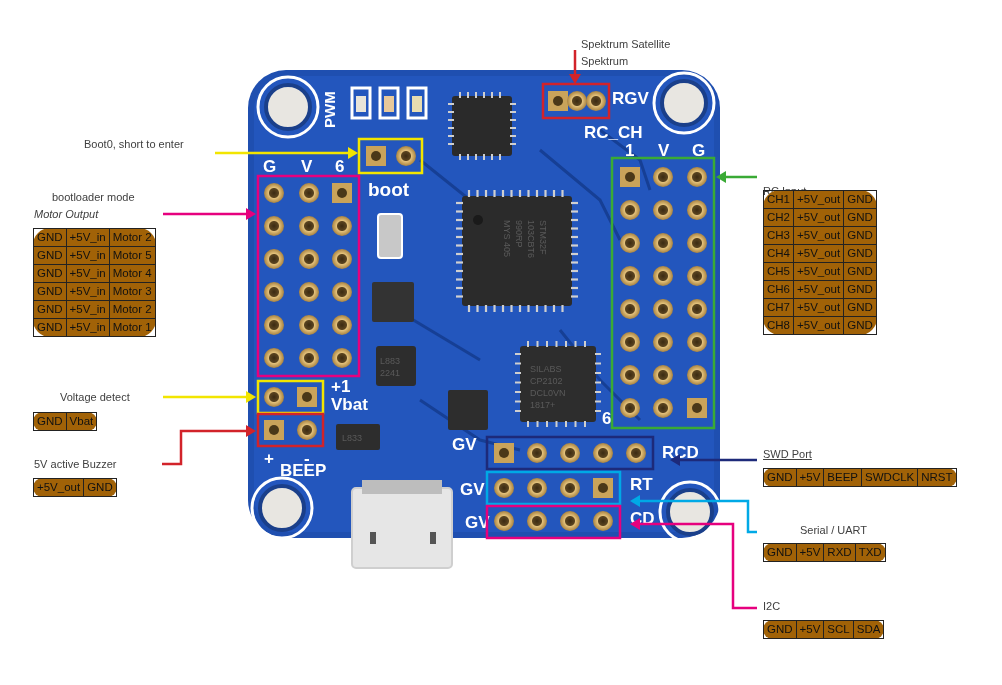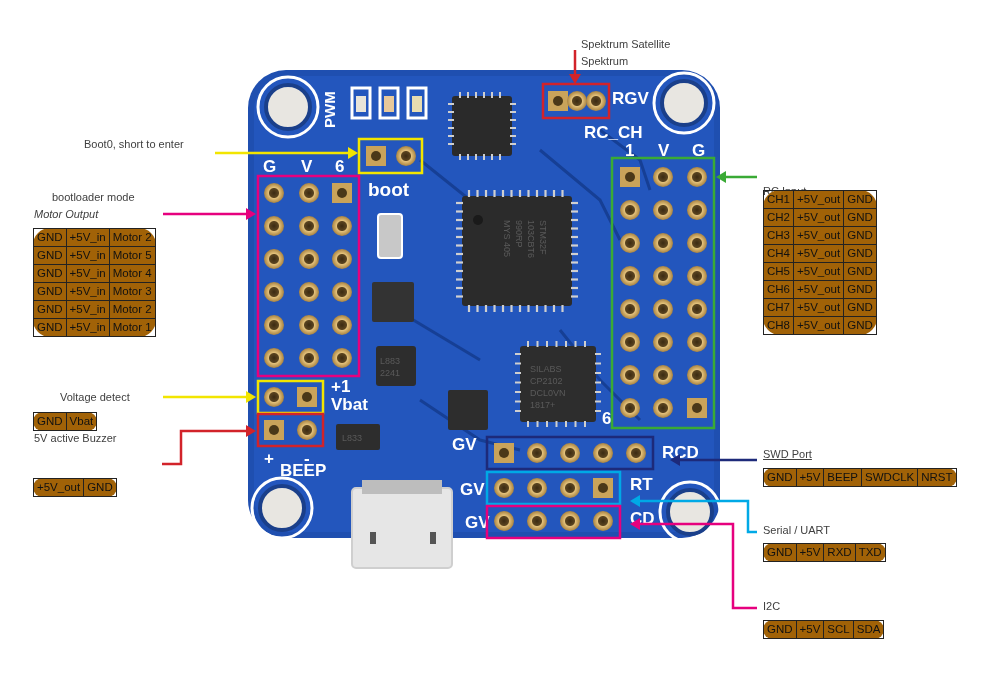--- a/index.html
+++ b/index.html
@@ -405,21 +405,21 @@
   <div class="label" style="left:34px;top:389px;margin-left:26px;">Voltage detect</div>
   <table class="pins" id="vbat-table" style="left:33px;top:412px;">
       <tbody>
         <tr>
           <td>GND</td>
           <td>Vbat</td>
         </tr>
       </tbody>
     </table>
 
-  <div class="label" style="left:34px;top:430px;">5V active Buzzer</div>
+  <div class="label" style="left:34px;top:456px;">5V active Buzzer</div>
   <table class="pins" id="buzzer-table" style="left:33px;top:478px;">
       <tbody>
         <tr>
           <td>+5V_out</td>
           <td>GND</td>
         </tr>
       </tbody>
     </table>
 
   <div class="label" style="left:763px;top:183px;">RC Input</div>
@@ -474,21 +474,21 @@
         <tr>
           <td>GND</td>
           <td>+5V</td>
           <td>BEEP</td>
           <td>SWDCLK</td>
           <td>NRST</td>
         </tr>
       </tbody>
     </table>
 
-  <div class="label" style="left:763px;top:522px;">Serial / UART</div>
+  <div class="label" style="left:800px;top:522px;">Serial / UART</div>
   <table class="pins" id="uart-table" style="left:763px;top:543px;">
       <tbody>
         <tr>
           <td>GND</td>
           <td>+5V</td>
           <td>RXD</td>
           <td>TXD</td>
         </tr>
       </tbody>
     </table>

